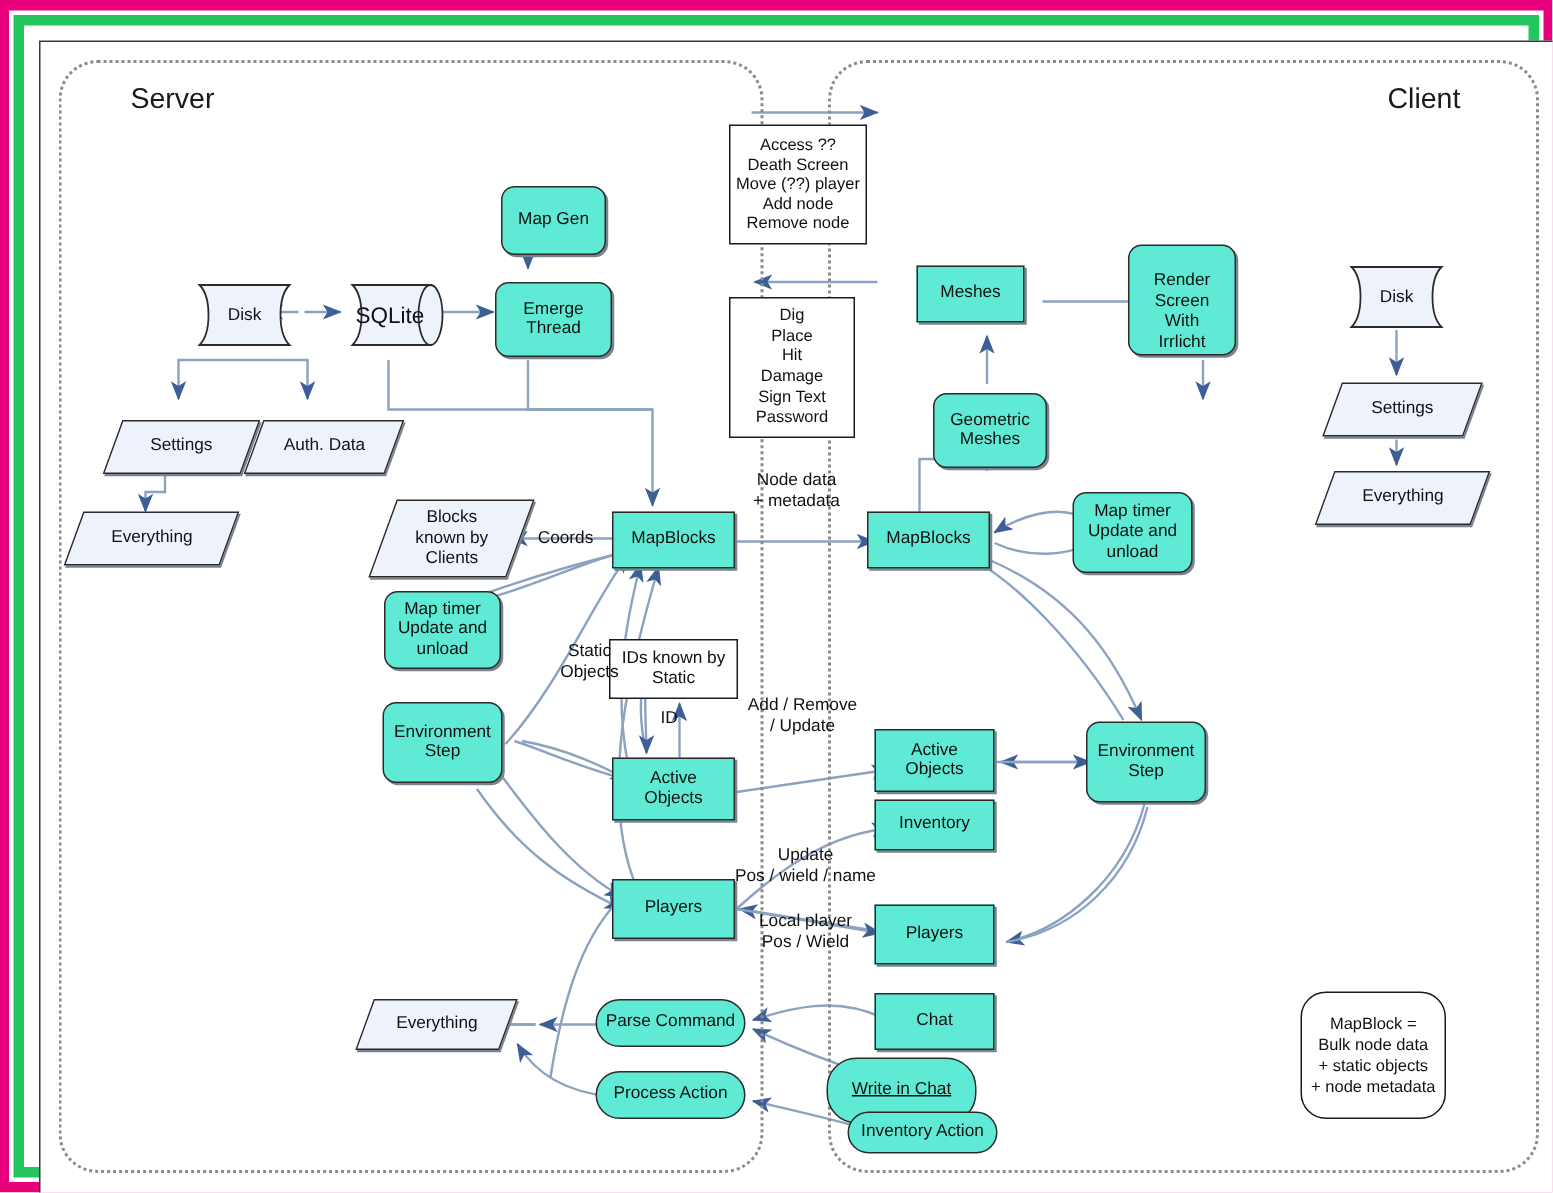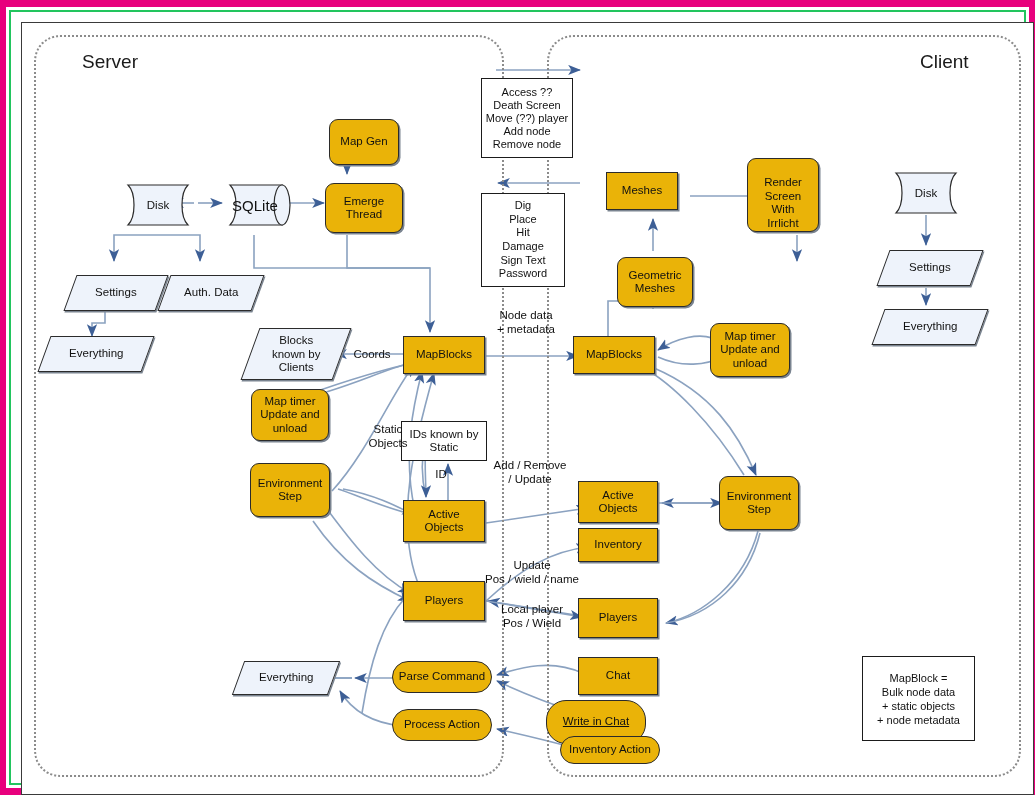--- a/index.html
+++ b/index.html
@@ -14,21 +14,21 @@
     box-sizing:border-box;
     background:#ffffff;
     border-top:7px solid #e8007d;
     border-bottom:7px solid #e8007d;
     border-left:6px solid #e8007d;
     border-right:6px solid #e8007d;
   }
   #frame-inner{
     position:absolute;inset:3px;
     box-sizing:border-box;
-    border:2px solid #22c55e;
+    border:7px solid #22c55e;
     background:#ffffff;
   }
   #canvas-wrap{
     position:absolute;
     left:10px;top:10px;
     width:1013px;height:773px;
     box-sizing:border-box;
     border:1px solid #3a3a3a;
     background:#ffffff;
     overflow:hidden;
@@ -37,21 +37,21 @@
   svg.layer{position:absolute;left:0;top:0;width:1011px;height:771px;pointer-events:none;}
 
   .node{
     position:absolute;
     box-sizing:border-box;
     display:flex;align-items:center;justify-content:center;
     text-align:center;
     color:#111111;
     font-size:11.5px;
     line-height:13.5px;
-    background:#eab308;
+    background:#5eead4;
     border:1.2px solid #2b2b2b;
     z-index:5;
   }
   .node.rect{border-radius:0;}
   .node.round{border-radius:9px;}
   .node.pill{border-radius:20px;}
   .node.plain{background:#ffffff;border:1.2px solid #1b1b1b;}
   .node .lbl{display:block;padding:1px 3px;white-space:pre-line;}
 
   
@@ -364,21 +364,21 @@
         </div>
 
         <div class="para" style="left:861px;top:227px;width:94px;height:36px;">
           <span class="lbl">Settings</span>
         </div>
 
         <div class="para" style="left:856px;top:286px;width:104px;height:36px;">
           <span class="lbl">Everything</span>
         </div>
 
-        <div class="node rect plain" style="left:840px;top:633px;width:113px;height:85px;font-size:11px;line-height:14px;">
+        <div class="node rect plain" style="left:840px;top:633px;width:97px;height:85px;font-size:11px;line-height:14px;border-radius:17px;">
           <span class="lbl">MapBlock =
 Bulk node data
 + static objects
 + node metadata</span>
         </div>
 
         <svg class="layer" viewBox="0 0 1011 771" xmlns="http://www.w3.org/2000/svg">
           <g stroke="#8ba2c0" stroke-width="1.6" fill="none" marker-end="url(#ah)">
             <path d="M904,192 L904,222"></path>
             <path d="M904,265 L904,282"></path>

